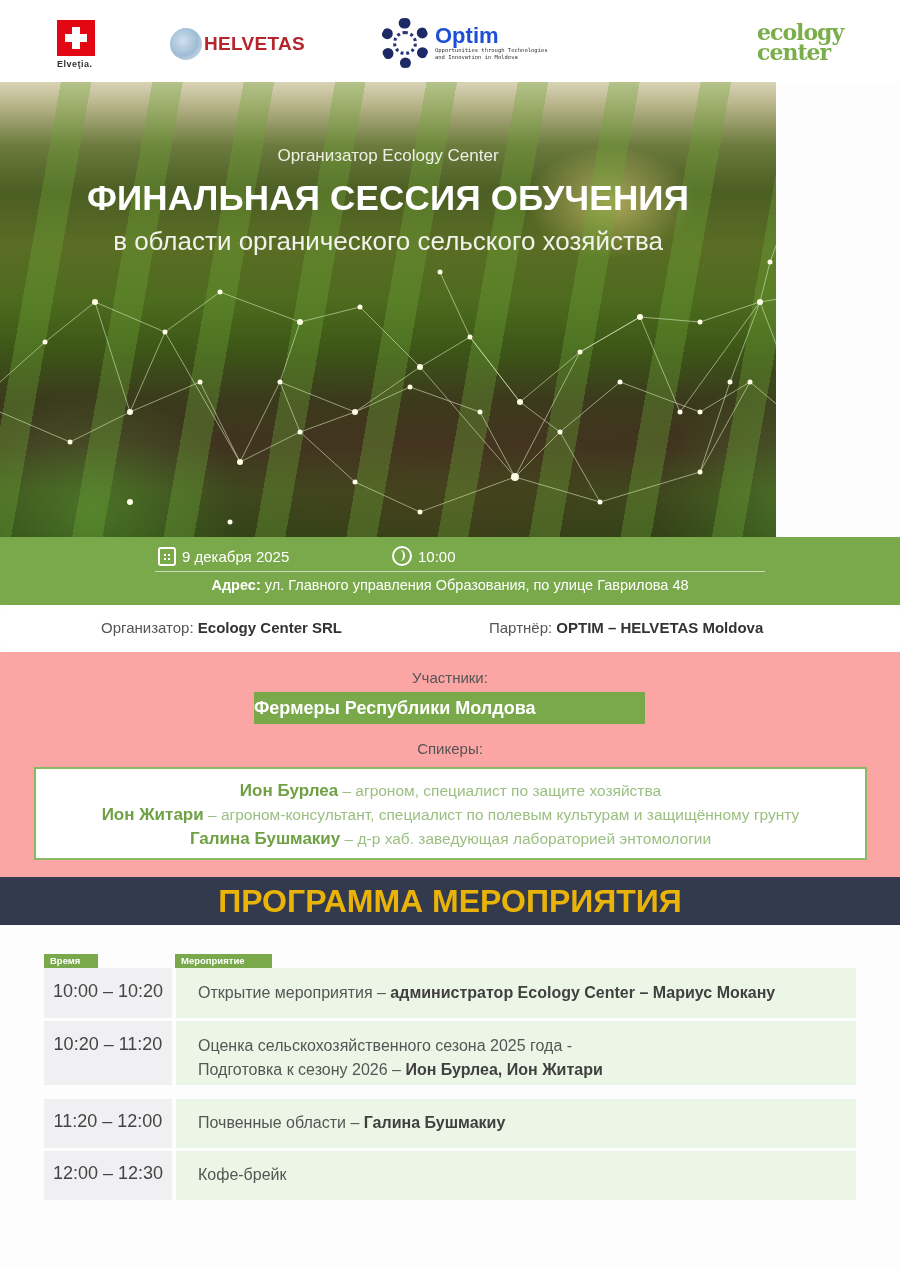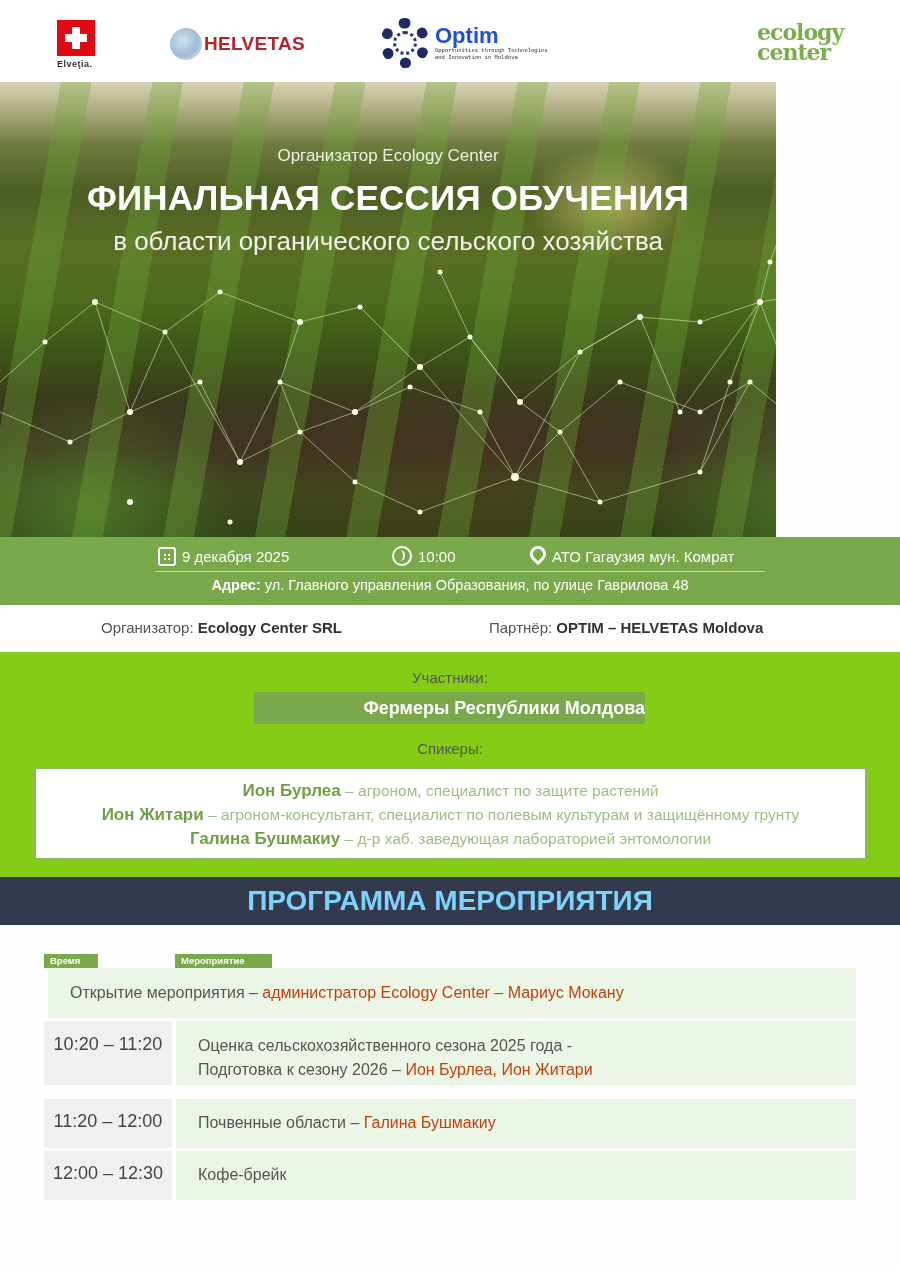--- a/index.html
+++ b/index.html
@@ -60,39 +60,39 @@
     .band .divider { position: absolute; left: 155px; top: 34px; width: 610px; height: 1px; background: rgba(255,255,255,0.6); }
     .band .row2 { position: absolute; top: 40px; left: 0; width: 100%; text-align: center; font-size: 14.5px; }
     .band .row2 b { font-weight: bold; }
 
     
     .orgs { position: absolute; left: 0; top: 605px; width: 900px; height: 47px; background: #fff; font-size: 15px; color: #555; border-radius: 12px; }
     .orgs .org { position: absolute; top: 14px; }
     .orgs b { color: #333; font-weight: bold; }
 
     
-    .people { position: absolute; left: 0; top: 652px; width: 900px; height: 225px; background: #84cc16; }
+    .people { position: absolute; left: 0; top: 652px; width: 900px; height: 225px; background: #fca5a5; }
     .people .lbl { position: absolute; width: 100%; text-align: center; font-size: 15px; color: #555; }
-    .pill { position: absolute; left: 254px; top: 40px; width: 391px; height: 32px; background: #79a94a; color: #fff; font-weight: bold; font-size: 18px; text-align: right; line-height: 32px; }
+    .pill { position: absolute; left: 254px; top: 40px; width: 391px; height: 32px; background: #79a94a; color: #fff; font-weight: bold; font-size: 18px; text-align: left; line-height: 32px; }
     .speakers { position: absolute; left: 34px; top: 115px; width: 833px; height: 93px; border: 2px solid #8bb865; background: #fff; padding-top: 10px; }
     .spk { text-align: center; font-size: 15.5px; line-height: 24px; color: #9bbf80; white-space: nowrap; }
     .spk b { color: #6fa043; font-weight: bold; font-size: 17px; }
 
     
-    .prog { position: absolute; left: 0; top: 877px; width: 900px; height: 48px; background: #343a4e; color: #7dd3fc; font-weight: bold; font-size: 28px; text-align: center; line-height: 48px; }
+    .prog { position: absolute; left: 0; top: 877px; width: 900px; height: 48px; background: #343a4e; color: #eab308; font-weight: bold; font-size: 32px; text-align: center; line-height: 48px; }
 
     
     .sched { position: absolute; left: 44px; top: 954px; width: 812px; }
     .tag { position: absolute; top: 0; height: 14px; background: #79a94a; color: #fff; font-size: 9.5px; font-weight: bold; line-height: 14px; padding: 0 6px; }
     .tag.t1 { left: 0; width: 54px; }
     .tag.t2 { left: 131px; width: 97px; }
     .srow { position: absolute; left: 0; width: 812px; display: flex; }
     .srow .time { width: 128px; background: #f0f0f3; color: #444; font-size: 18px; display: flex; align-items: flex-start; justify-content: center; }
     .srow .act { flex: 1; margin-left: 4px; background: #ecf6e6; color: #555; font-size: 16px; padding-left: 22px; line-height: 24px; }
-    .srow .act b { color: #c2410c; font-weight: normal; }
+    .srow .act b { color: #404040; font-weight: bold; }
   </style>
 </head>
 <body>
 
 <div class="logos">
   <div class="logo-ch">
     <div class="flag"></div>
     <div class="cap">Elveţia.</div>
   </div>
   <div class="logo-helvetas">
@@ -176,24 +176,20 @@
 <div class="band">
   <div class="row1">
     <div class="item" style="left:158px;">
       <span class="ico cal"></span>
       <span>9 декабря 2025</span>
     </div>
     <div class="item" style="left:392px;">
       <span class="ico clock"></span>
       <span>10:00</span>
     </div>
-    <div class="item" style="left:530px;">
-      <span class="ico pin"></span>
-      <span>АТО Гагаузия мун. Комрат</span>
-    </div>
   </div>
   <div class="divider"></div>
   <div class="row2">
     <b>Адрес:</b><span> ул. Главного управления Образования, по улице Гаврилова 48</span>
   </div>
 </div>
 
 <div class="orgs">
   <div class="org" style="left:101px;">
     <span>Организатор: </span><b>Ecology Center SRL</b>
@@ -201,33 +197,34 @@
   <div class="org" style="left:489px;">
     <span>Партнёр: </span><b>OPTIM – HELVETAS Moldova</b>
   </div>
 </div>
 
 <div class="people">
   <div class="lbl" style="top:17px;">Участники:</div>
   <div class="pill">Фермеры Республики Молдова</div>
   <div class="lbl" style="top:88px;">Спикеры:</div>
   <div class="speakers">
-    <div class="spk"><b>Ион Бурлеа</b><span> – агроном, специалист по защите растений</span></div>
+    <div class="spk"><b>Ион Бурлеа</b><span> – агроном, специалист по защите хозяйства</span></div>
     <div class="spk"><b>Ион Житари</b><span> – агроном-консультант, специалист по полевым культурам и защищённому грунту</span></div>
     <div class="spk"><b>Галина Бушмакиу</b><span> – д-р хаб. заведующая лабораторией энтомологии</span></div>
   </div>
 </div>
 
 <div class="prog">ПРОГРАММА МЕРОПРИЯТИЯ</div>
 
 <div class="sched">
   <div class="tag t1">Время</div>
   <div class="tag t2">Мероприятие</div>
 
   <div class="srow" style="top:14px;height:50px;">
+    <div class="time" style="padding-top:13px;">10:00 – 10:20</div>
     <div class="act" style="padding-top:13px;"><span>Открытие мероприятия – </span><b>администратор Ecology Center – Мариус Мокану</b></div>
   </div>
 
   <div class="srow" style="top:67px;height:64px;">
     <div class="time" style="padding-top:13px;">10:20 – 11:20</div>
     <div class="act" style="padding-top:13px;padding-right:200px;"><span>Оценка сельскохозяйственного сезона 2025 года - Подготовка к сезону 2026 – </span><b>Ион Бурлеа, Ион Житари</b></div>
   </div>
 
   <div class="srow" style="top:145px;height:49px;">
     <div class="time" style="padding-top:12px;">11:20 – 12:00</div>

